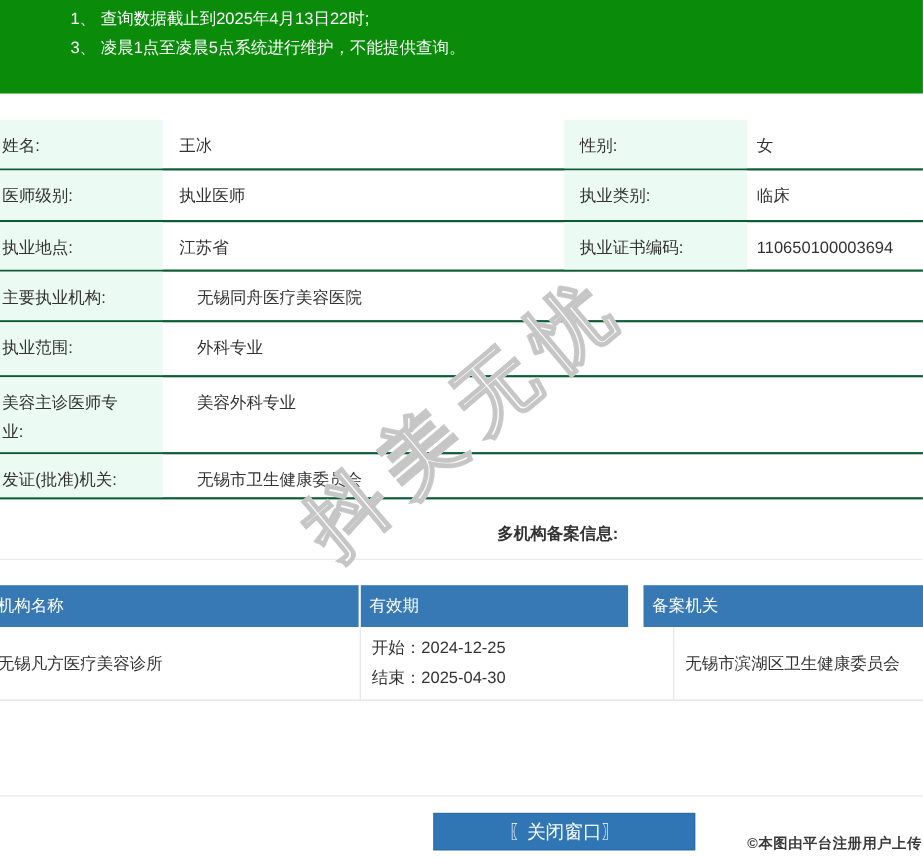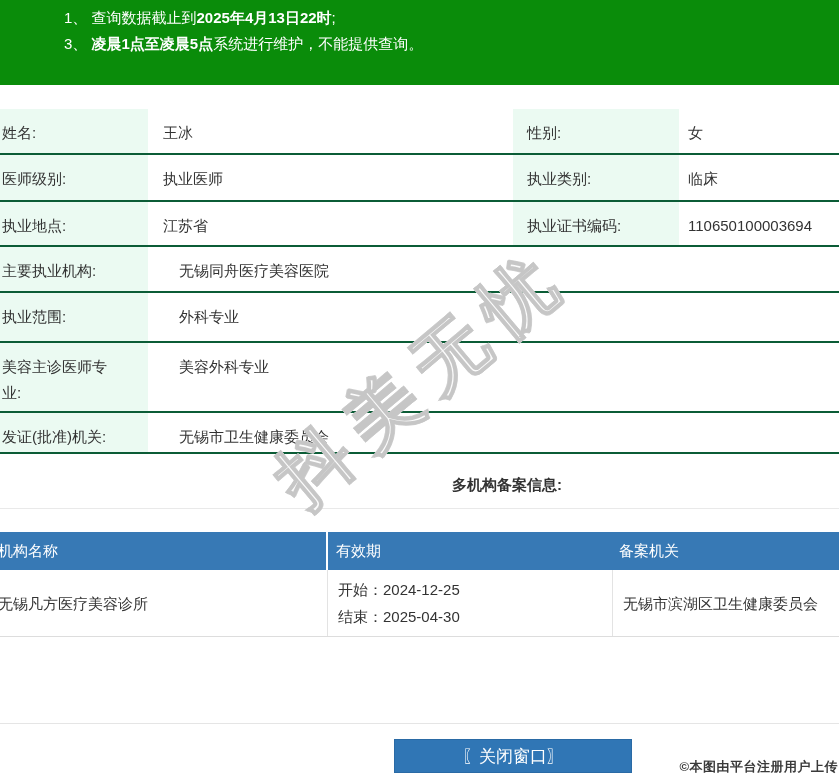--- a/index.html
+++ b/index.html
@@ -17,21 +17,21 @@
     font-family:"Liberation Sans","DejaVu Sans",sans-serif;
     color:var(--text);font-size:15px;
   }
   
   .banner{
     position:absolute;top:0;left:0;width:839px;height:85px;
     background:var(--banner-green);color:#fff;z-index:2;
   }
   .banner-inner{padding:5px 0 0 64px;}
   .b-line{line-height:26px;font-size:15px;white-space:nowrap;}
-  .b-line b{font-weight:bold;}
+  .b-line b{font-weight:normal;}
   
   .profile{position:absolute;top:109px;left:0;width:839px;z-index:1;}
   .prow{display:flex;box-sizing:border-box;border-bottom:2px solid var(--border-green);}
   .r1{height:46px}.r2{height:47px}.r3{height:45px}.r4{height:46px}
   .r5{height:50px}.r6{height:70px}.r7{height:41px}
   .cell{box-sizing:border-box;padding-top:11px;line-height:26px;overflow:hidden;}
   .lbl {width:148px;background:var(--label-bg);padding-left:2px;padding-right:28px;}
   .val {width:365px;padding-left:15px;}
   .lbl2{width:166px;background:var(--label-bg);padding-left:14px;}
   .val2{flex:1;padding-left:9px;}
@@ -45,21 +45,21 @@
   .hr-top{top:508px;}
   .hr-bottom{top:723px;border-top-color:#e5e5e5;}
   
   .reg{position:absolute;top:532px;left:-4px;width:1028px;z-index:1;}
   .reg-head{display:flex;height:38px;background:transparent;}
   .rh{
     box-sizing:border-box;background:var(--header-blue);color:#fff;
     line-height:38px;font-size:15px;overflow:hidden;white-space:nowrap;
   }
   .rh.c1{width:330px;padding-left:2px;margin-right:2px;}
-  .rh.c2{width:283px;padding-left:8px;margin-right:0;}
+  .rh.c2{width:243px;padding-left:8px;margin-right:14px;}
   .rh.c3{flex:1;padding-left:8px;}
   .reg-row{display:flex;min-height:66px;border-bottom:1px solid #ddd;background:#fff;}
   .rc{box-sizing:border-box;display:flex;flex-direction:column;justify-content:center;line-height:27px;}
   .rc.c1{width:332px;padding-left:2px;border-right:1px solid #e3e3e3;}
   .rc.c2{width:285px;padding-left:10px;border-right:1px solid #e3e3e3;}
   .rc.c3{flex:1;padding-left:10px;}
   
   .watermark{
     position:absolute;left:423px;top:378px;z-index:5;white-space:nowrap;
     transform:translate(-50%,-50%) rotate(-40deg);

